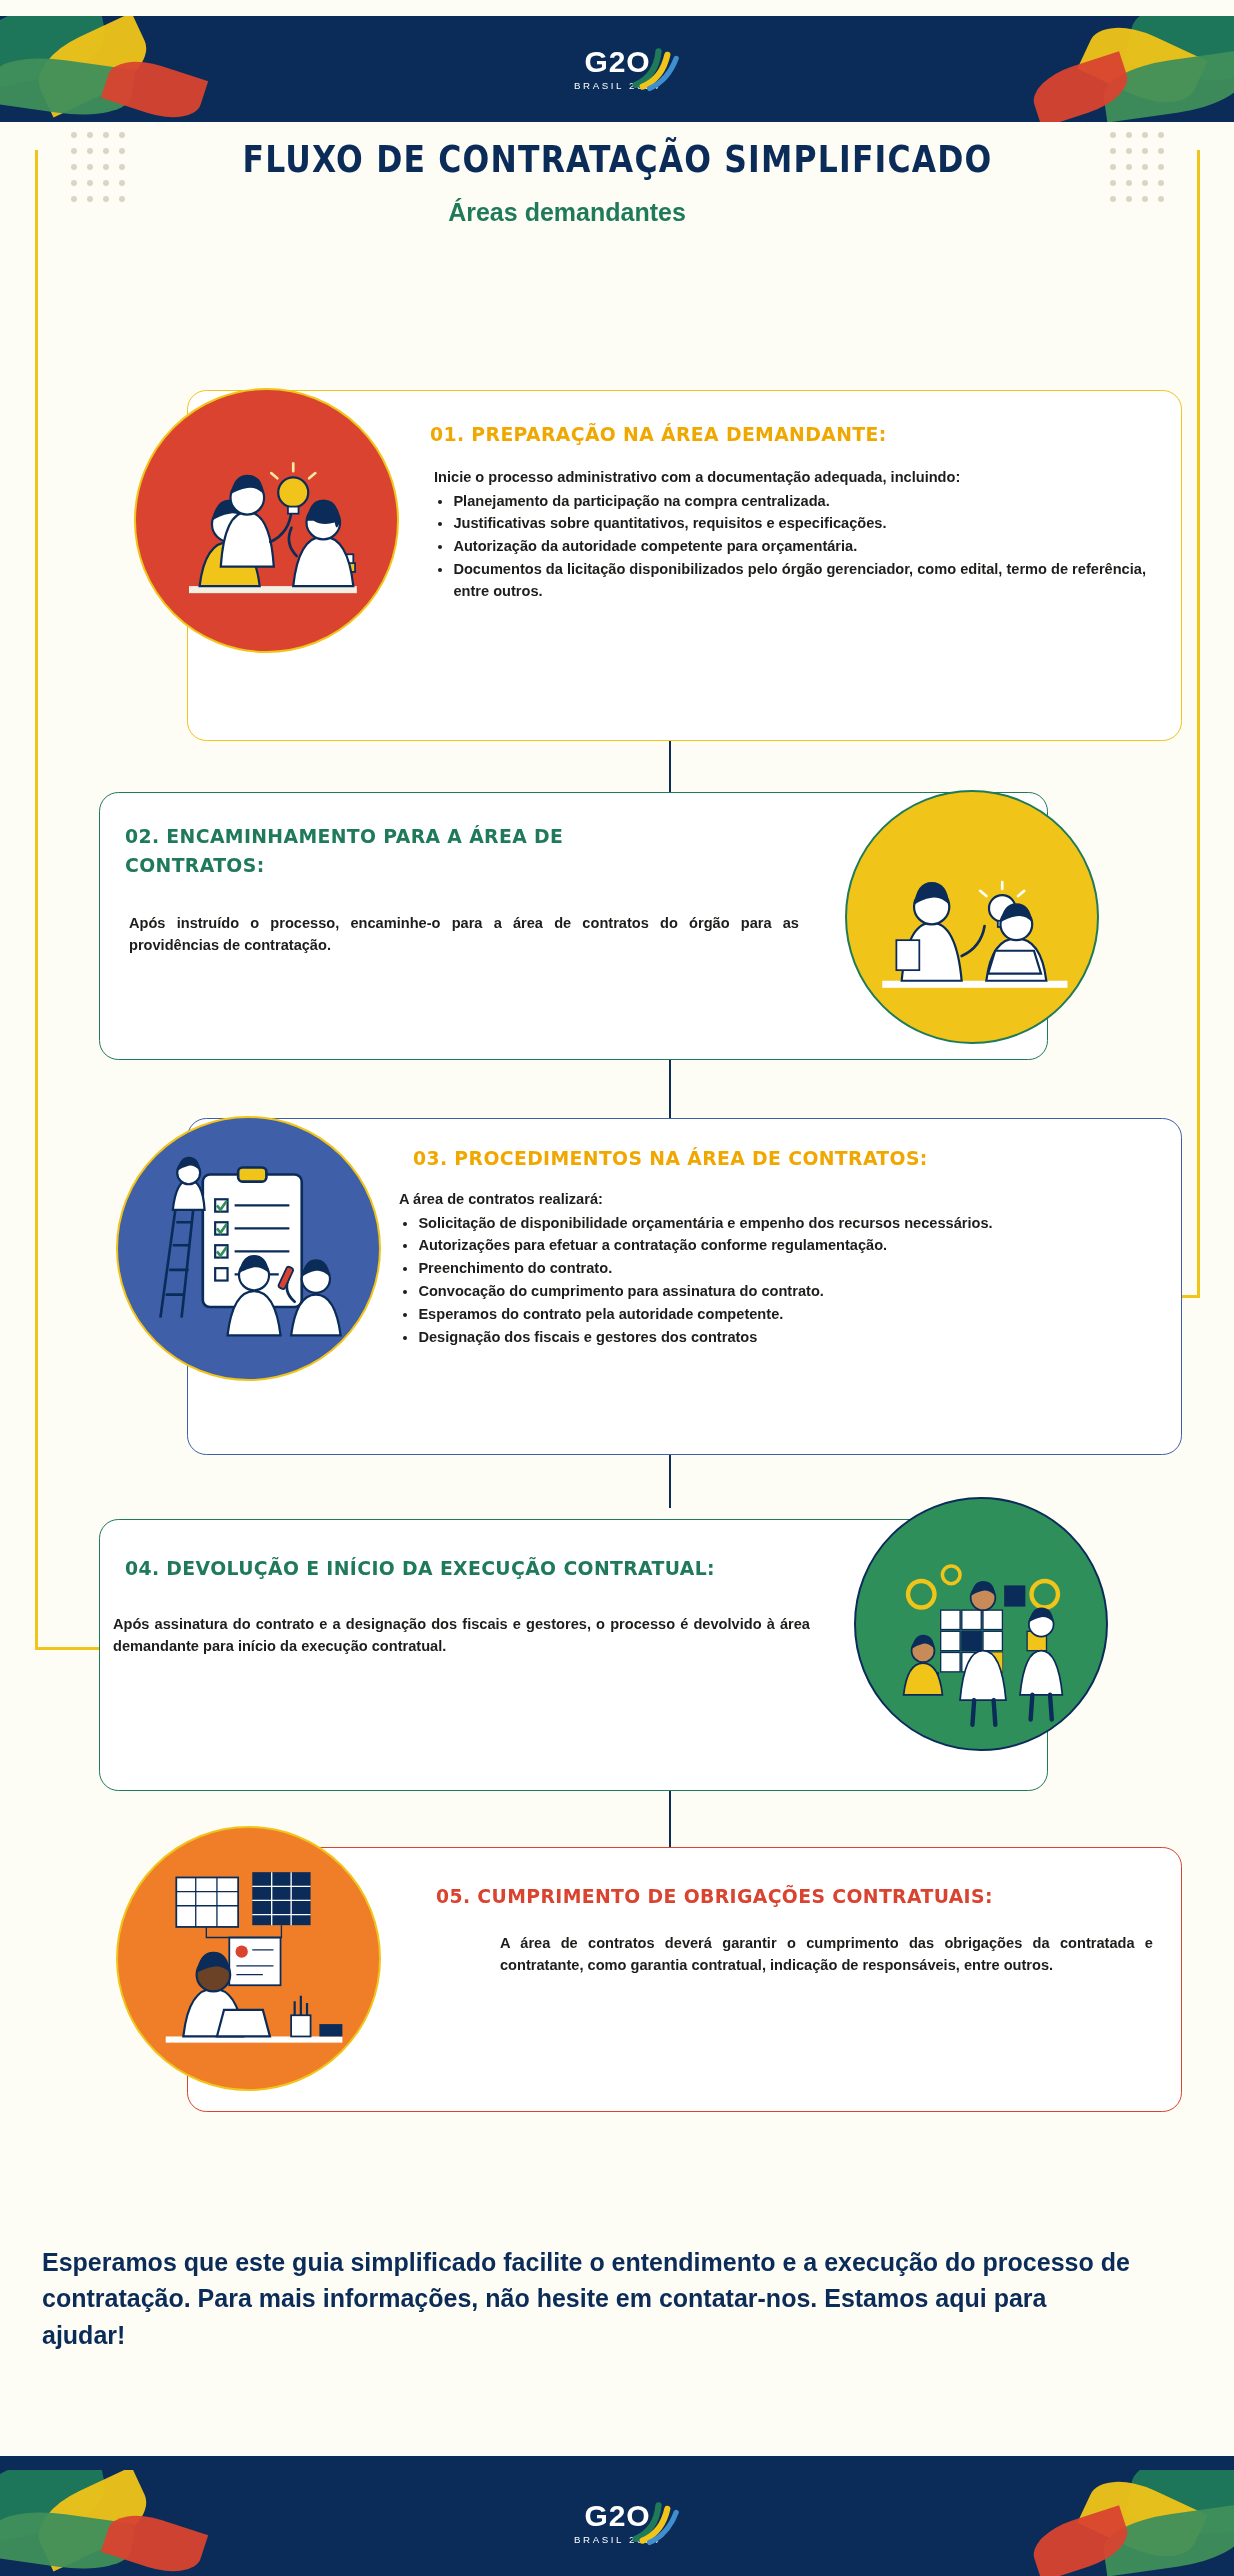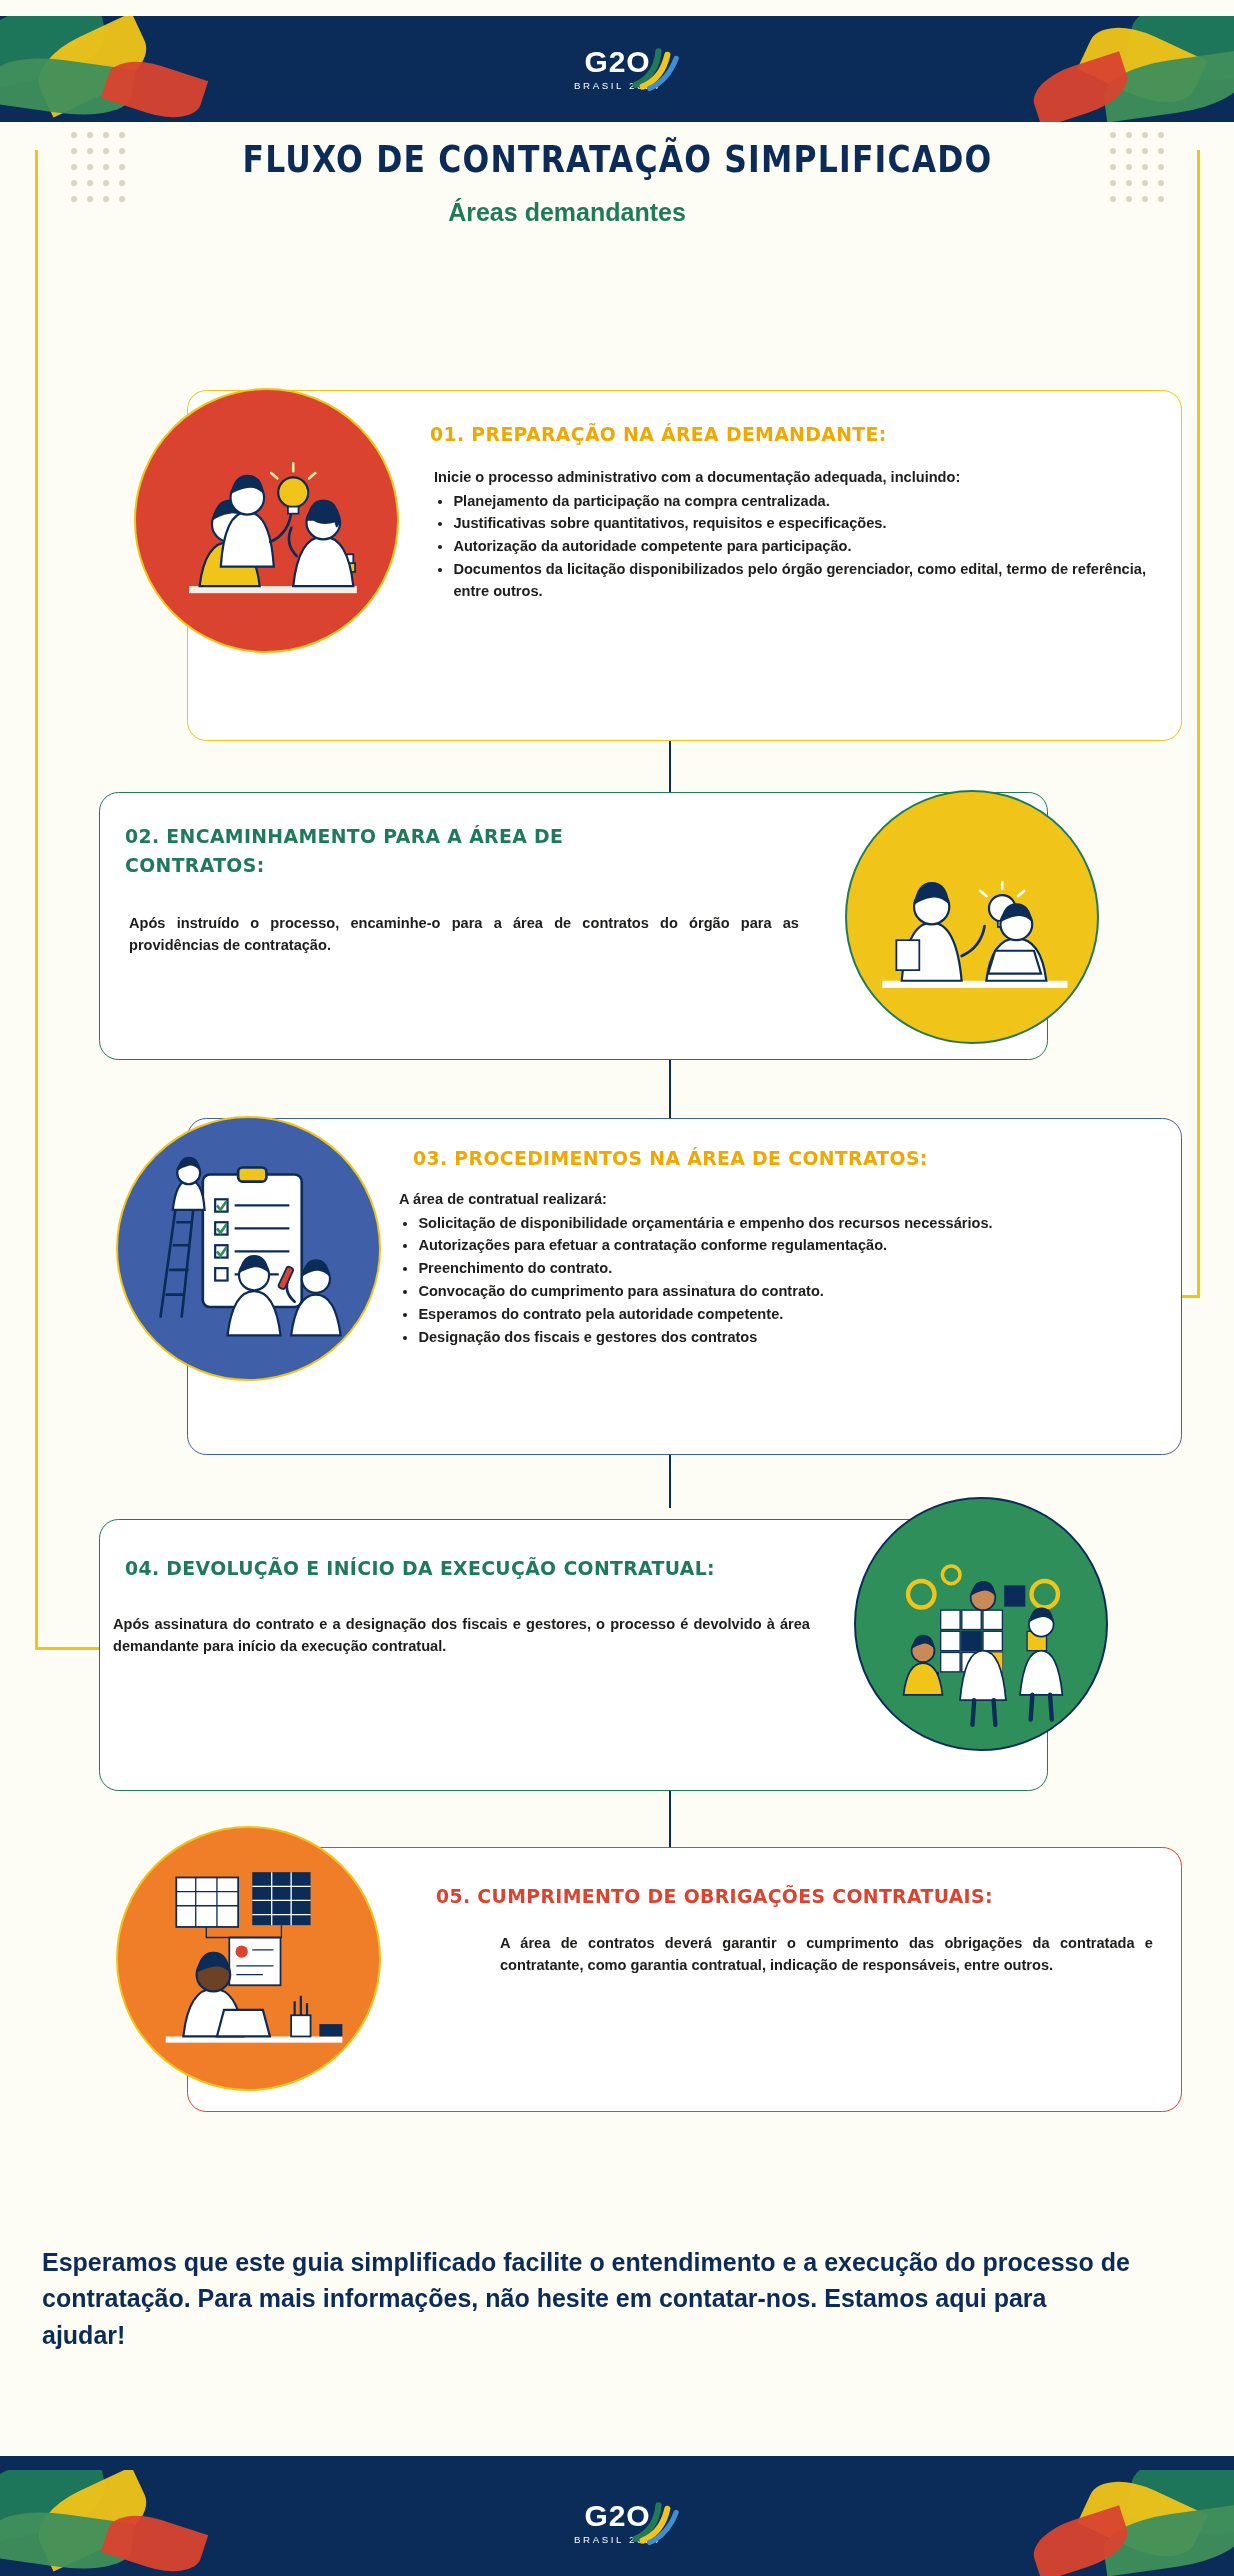--- a/index.html
+++ b/index.html
@@ -275,21 +275,21 @@
 </div>
 <div class="card-title" style="left:430px; top:422px; color:#f0a800;">
   <span>01.</span>
   <span>PREPARAÇÃO NA ÁREA DEMANDANTE:</span>
 </div>
 <div class="card-body" style="left:434px; top:467px; width:714px;">
   <p>Inicie o processo administrativo com a documentação adequada, incluindo:</p>
   <ul>
     <li>Planejamento da participação na compra centralizada.</li>
     <li>Justificativas sobre quantitativos, requisitos e especificações.</li>
-    <li>Autorização da autoridade competente para participação.</li>
+    <li>Autorização da autoridade competente para orçamentária.</li>
     <li>Documentos da licitação disponibilizados pelo órgão gerenciador, como edital, termo de referência, entre outros.</li>
   </ul>
 </div>
 
 <div class="card" style="left:99px; top:792px; width:949px; height:268px; border-color:#1f7a5a;"></div>
 <div class="circle" style="left:845px; top:790px; width:254px; height:254px; background:#f0c419; border-color:#1f7a5a;">
   <svg viewBox="0 0 288 288" width="254" height="254">
     <rect x="40" y="214" width="210" height="8" fill="#fff"></rect>
 
     <path d="M62 214 q6-66 34-66 q28 0 34 66 z" fill="#fff" stroke="#0b2c58" stroke-width="2.5"></path>
@@ -349,21 +349,21 @@
     <path d="M208 180 q3-20 16-20 q14 0 16 20 q-8-8-16-7 q-10 2-16 7z" fill="#0b2c58"></path>
     <path d="M200 208 q-14-12-6-28" stroke="#0b2c58" stroke-width="3" fill="none" stroke-linecap="round"></path>
     <rect x="186" y="168" width="8" height="26" rx="3" fill="#d9432f" stroke="#0b2c58" stroke-width="2" transform="rotate(25 190 181)"></rect>
   </svg>
 </div>
 <div class="card-title" style="left:413px; top:1146px; color:#f0a800;">
   <span>03.</span>
   <span>PROCEDIMENTOS NA ÁREA DE CONTRATOS:</span>
 </div>
 <div class="card-body" style="left:399px; top:1189px; width:750px;">
-  <p>A área de contratual realizará:</p>
+  <p>A área de contratos realizará:</p>
   <ul>
     <li>Solicitação de disponibilidade orçamentária e empenho dos recursos necessários.</li>
     <li>Autorizações para efetuar a contratação conforme regulamentação.</li>
     <li>Preenchimento do contrato.</li>
     <li>Convocação do cumprimento para assinatura do contrato.</li>
     <li>Esperamos do contrato pela autoridade competente.</li>
     <li>Designação dos fiscais e gestores dos contratos</li>
   </ul>
 </div>
 

